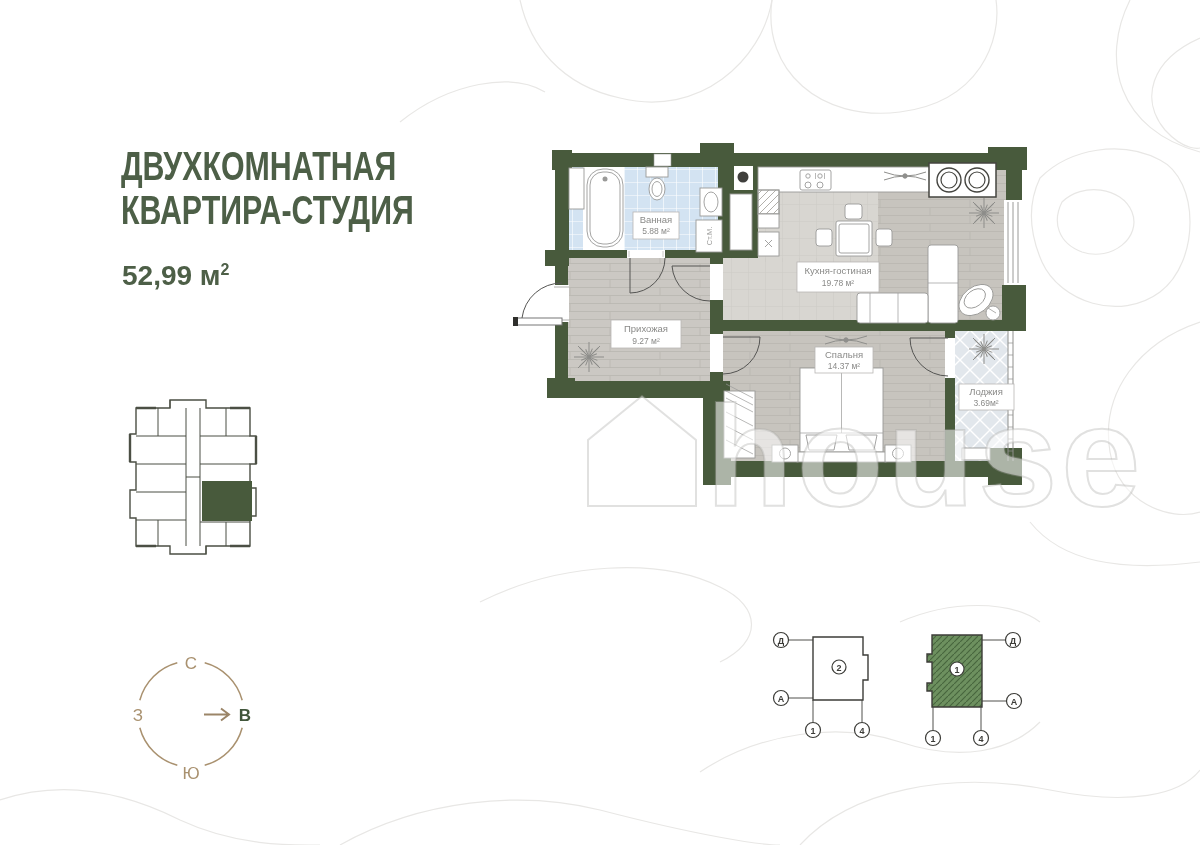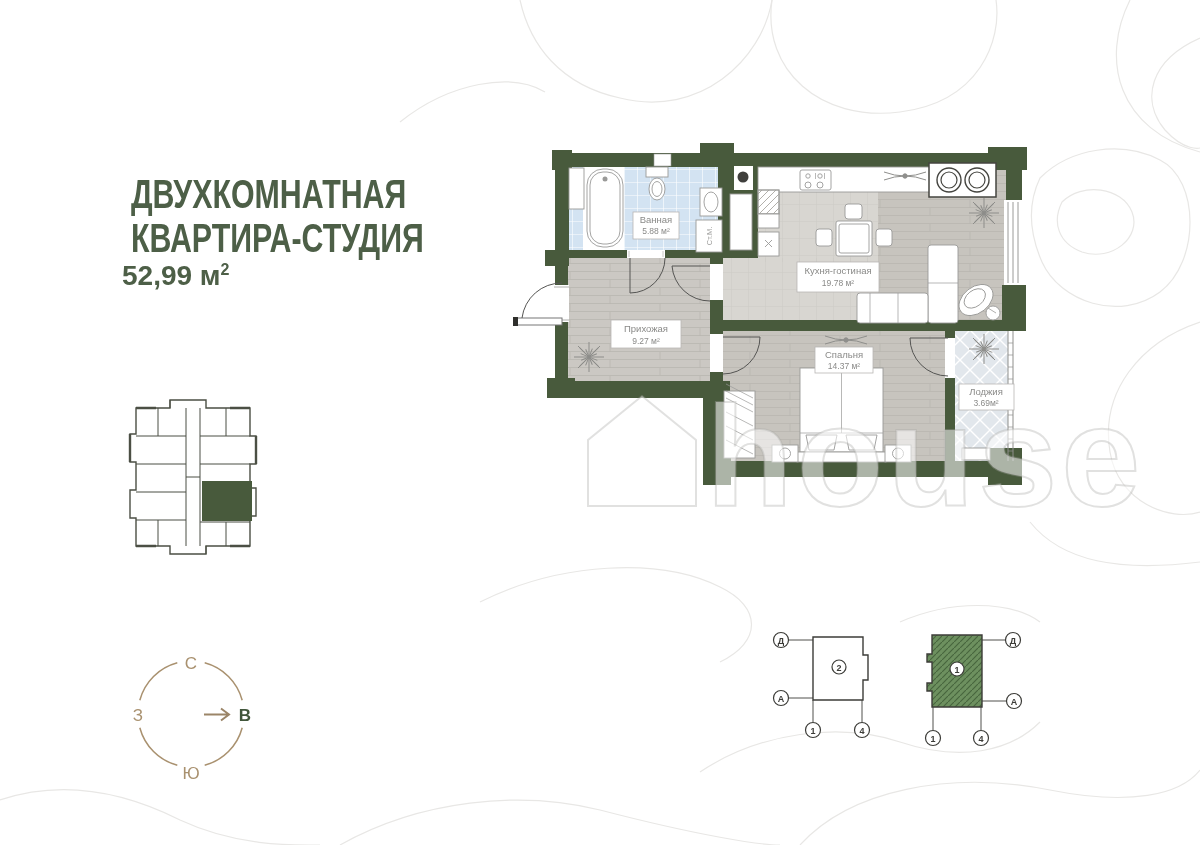--- a/index.html
+++ b/index.html
@@ -1,21 +1,21 @@
 <!DOCTYPE html>
 <html><head>
 <meta charset="utf-8">
 <style>
   html,body{margin:0;padding:0;background:#fff;}
   #page{position:relative;width:1200px;height:845px;background:#ffffff;overflow:hidden;
         font-family:"Liberation Sans",sans-serif;}
   svg{display:block;}
   .abs{position:absolute;}
   
-  #title-block{left:131px;top:144px;margin-top:28px;}
+  #title-block{left:121px;top:144px;}
   .title-line{font-weight:bold;font-size:41px;line-height:44px;color:#4d5f47;
               transform:scaleX(0.74);transform-origin:0 0;white-space:nowrap;letter-spacing:0px;}
   #area-line{left:122px;top:260px;font-weight:bold;font-size:28px;color:#4d5f47;}
   #area-line sup{font-size:16px;}
   
   #watermark{left:578px;top:348px;width:560px;height:180px;pointer-events:none;z-index:5;}
   
   .rname{font-size:9.5px;fill:#8a8a88;}
   .rarea{font-size:8.5px;fill:#8a8a88;}
   .axis-num{font-size:9px;fill:#3c3c38;font-weight:bold;}

